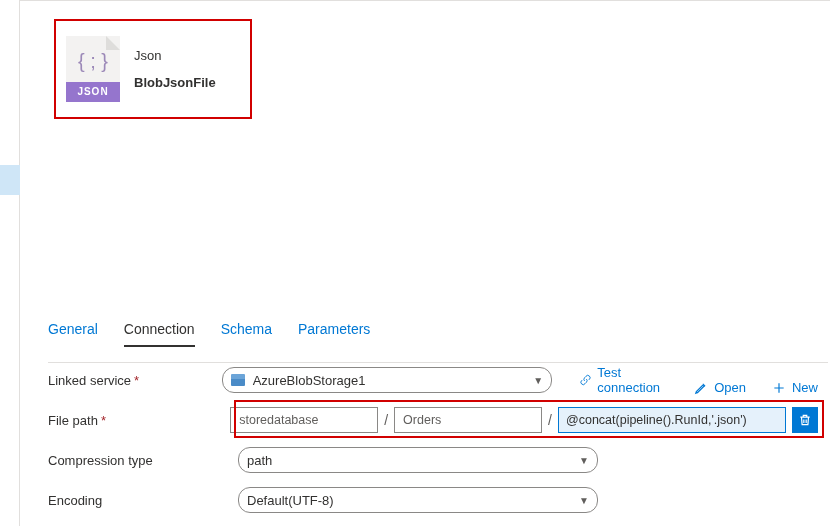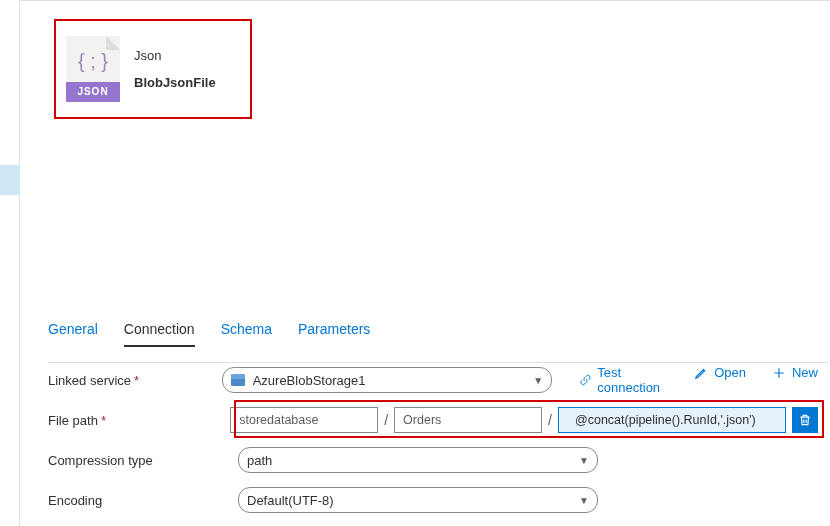--- a/index.html
+++ b/index.html
@@ -181,21 +181,21 @@
     .storage-icon {
       width: 14px;
       height: 12px;
       background: linear-gradient(to bottom, #6ba4d8 40%, #4a8bc7 40%);
       border-radius: 1px;
       margin-right: 8px;
       flex-shrink: 0;
     }
     .link-actions {
       display: flex;
-      align-items: flex-start;
+      align-items: flex-end;
       gap: 26px;
       margin-left: 28px;
     }
     .link-action {
       display: flex;
       align-items: center;
       gap: 6px;
       color: #0078d4;
       font-size: 13px;
       cursor: pointer;
@@ -221,21 +221,21 @@
       padding: 0 8px;
       font-size: 12.5px;
       color: #605e5c;
       background: #fff;
     }
     .text-input.w150 { width: 148px; }
     .slash { color: #605e5c; font-size: 14px; }
     .expr-input {
       border: 1px solid #0078d4;
       height: 26px;
-      padding: 0 16px;
+      padding: 0 7px;
       font-size: 12.5px;
       color: #323130;
       background: #e5f1fb;
       width: 228px;
       display: flex;
       align-items: center;
     }
     .trash-btn {
       width: 26px;
       height: 26px;

